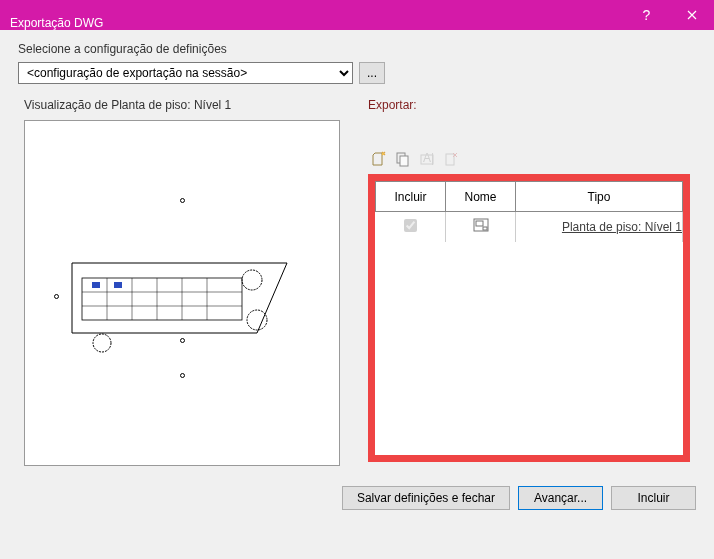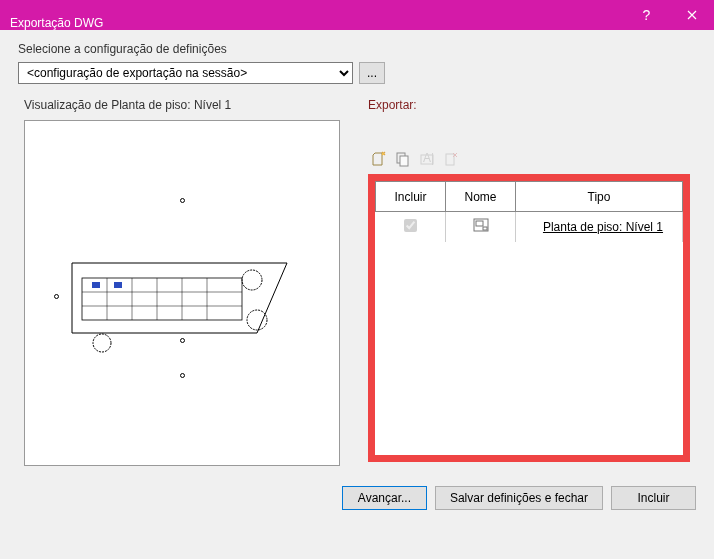--- a/index.html
+++ b/index.html
@@ -31,21 +31,21 @@
 .export-label { color: #7f1d1d; min-width: 60px; }
 .export-combo { flex: 1; background: #e8e8e8; border: 1px solid #7a7a7a; height: 22px; padding: 0 4px; }
 
 .toolbar { display: flex; gap: 6px; margin-bottom: 6px; padding-left: 2px; }
 .tool-ico { width: 18px; height: 18px; display: flex; align-items: center; justify-content: center; opacity: 0.7; }
 
 .grid { width: 322px; border: 7px solid #ef4444; background: #fff; height: 288px; }
 .grid table { width: 100%; border-collapse: collapse; }
 .grid th { background: #fff; border: 1px solid #888; height: 30px; font-weight: normal; text-align: center; }
 .grid td { border-right: 1px solid #ccc; height: 30px; text-align: center; vertical-align: middle; }
-.grid td.nome { text-align: center; padding-left: 8px; text-decoration: underline; color: #000000; }
+.grid td.nome { text-align: right; padding-left: 8px; text-decoration: underline; color: #404040; }
 .grid .col1 { width: 70px; }
 .grid .col2 { width: 70px; }
 .grid .col3 { }
 
 .checkbox-cell input { accent-color: #888; }
 
 .footer { display: flex; justify-content: flex-end; gap: 8px; padding: 10px 18px 0 0; }
 .button { min-width: 85px; height: 24px; background: #e1e1e1; border: 1px solid #adadad; padding: 0 14px; display: flex; align-items: center; justify-content: center; cursor: default; }
 .button.primary { border: 1px solid #0078d7; background: #e1e1e1; }
 
@@ -175,22 +175,22 @@
                 <td style="border:none"></td>
               </tr>
           </tbody>
         </table>
       </div>
     </div>
   </div>
 </div>
 
 <div class="footer">
+  <div class="button">
+      <span>Salvar definições e fechar</span>
+    </div>
   <div class="button primary">
       <span>Avançar...</span>
-    </div>
-  <div class="button">
-      <span>Salvar definições e fechar</span>
     </div>
   <div class="button">
       <span>Incluir</span>
     </div>
 </div>
 
 </body></html>

